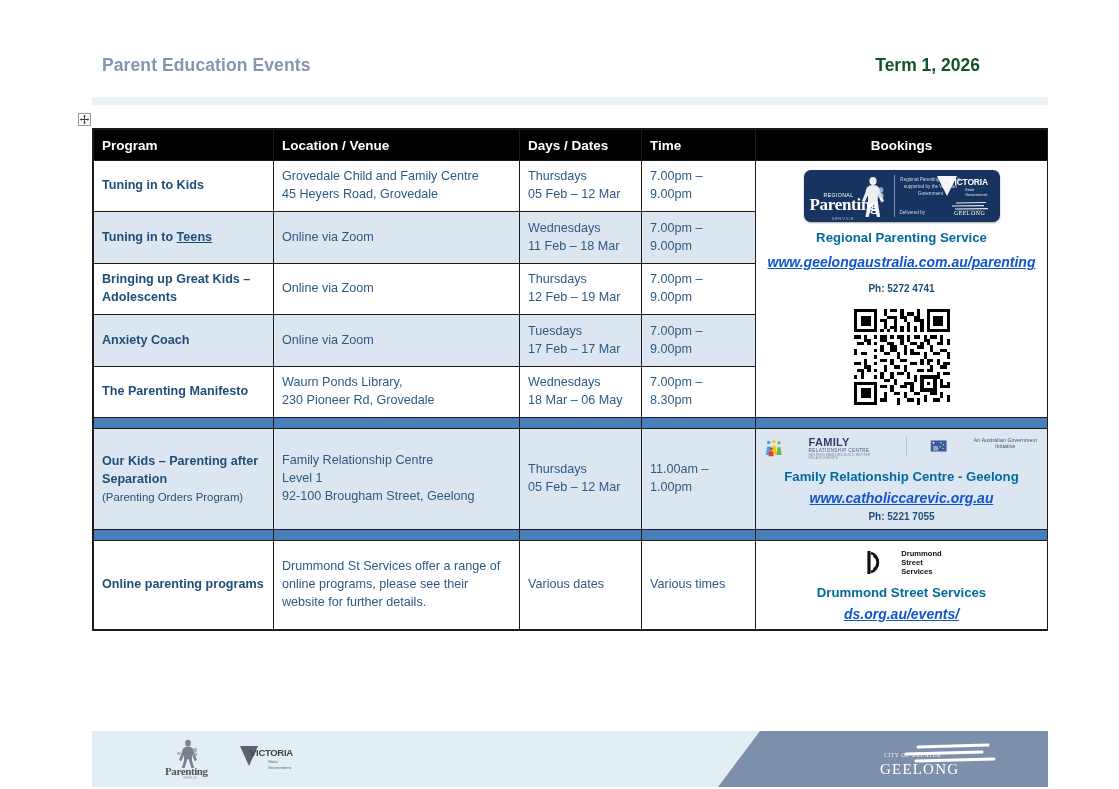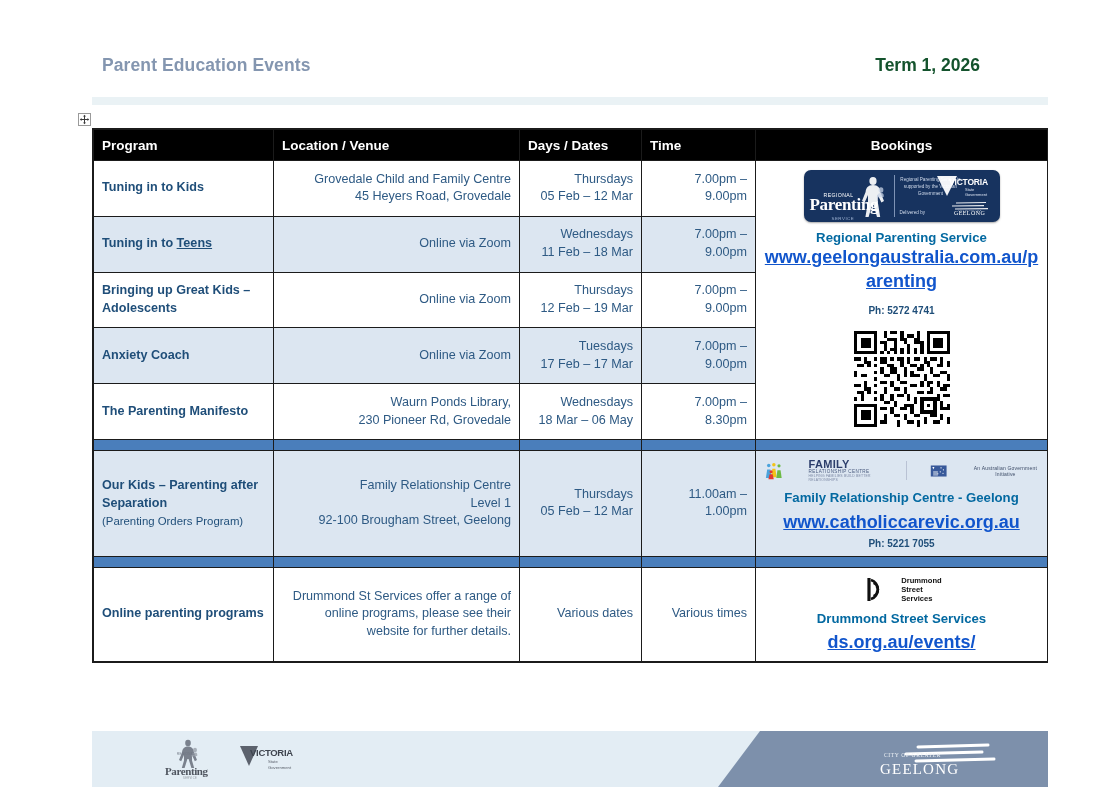--- a/index.html
+++ b/index.html
@@ -118,21 +118,20 @@
   }
   td.prog .sub {
     font-size: 11.4px;
     font-weight: normal;
   }
   td.loc, td.days, td.time {
     font-size: 12.6px;
     color: #2e5a84;
     line-height: 1.42;
     font-weight: normal;
-    text-align: right;
   }
   .u-link-underline {
     text-decoration: underline;
   }
 
   tr.shaded > td { background: #dce6f1; }
   tr.plain  > td { background: #ffffff; }
 
   tr.sep-row td {
     background: #4a7ebb;
@@ -152,28 +151,29 @@
     padding: 8px 6px;
   }
   .bk-org {
     font-size: 13.2px;
     font-weight: bold;
     color: #0369a1;
     margin: 7px 0 0 0;
     line-height: 1.3;
   }
   .bk-url {
-    font-size: 18px;
+    font-size: 14px;
     font-weight: bold;
     color: #1155cc;
     text-decoration: underline;
-    margin: 0 0 0 0;
+    margin: 7px 0 0 0;
     display: block;
     line-height: 1.3;
     word-break: break-word;
+    font-style: italic;
   }
   .bk-url.tight { margin-top: 4px; }
   .bk-ph {
     font-size: 10px;
     font-weight: bold;
     color: #1f4e79;
     margin: 11px 0 0 0;
     line-height: 1.3;
   }
   .bk-ph.tight { margin-top: 3px; }
@@ -253,21 +253,20 @@
     width: 96px;
     height: 96px;
     margin: 14px auto 6px auto;
     background: #ffffff;
   }
   .qr-box svg { display: block; }
 
   
   .frc-logo-row {
     display: flex;
-    align-items: center;
     justify-content: center;
     gap: 24px;
     margin-top: 2px;
   }
   .frc-mark { width: 26px; height: 22px; }
   .frc-txt { text-align: left; line-height: 1.05; }
   .frc-txt .t1 { font-size: 11px; font-weight: bold; color: #2c3e6b; letter-spacing: 0.3px; }
   .frc-txt .t2 { font-size: 4.6px; color: #4a5a7e; letter-spacing: 0.4px; }
   .frc-txt .t3 { font-size: 3.4px; color: #7b87a3; letter-spacing: 0.2px; }
   .frc-vsep { width: 1px; height: 19px; background: #b9c2d4; }

